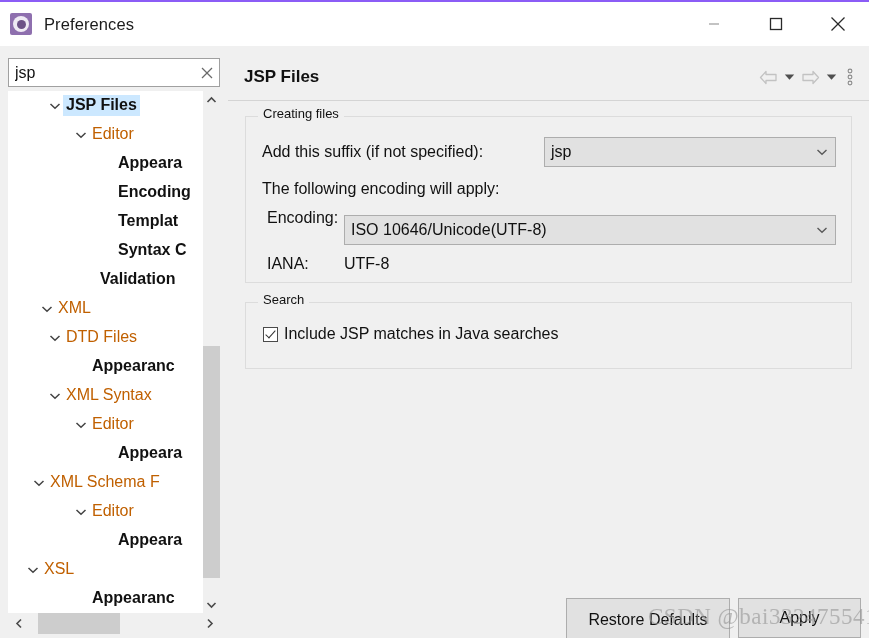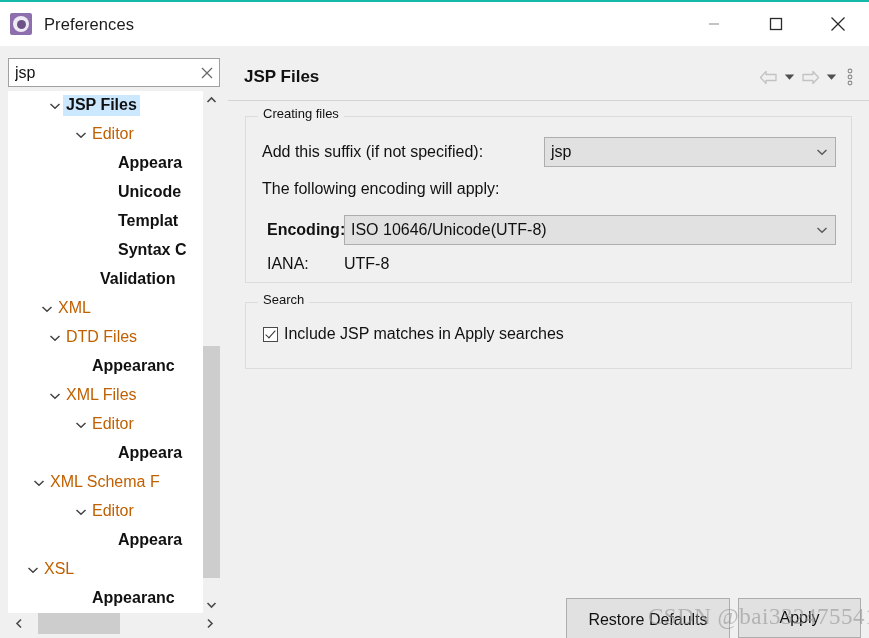--- a/index.html
+++ b/index.html
@@ -14,21 +14,21 @@
     font-family: "Liberation Sans", sans-serif;
     -webkit-font-smoothing: antialiased;
   }
 
   #app {
     position: relative;
     width: 869px;
     height: 638px;
     background: #f0f0f0;
     box-sizing: border-box;
-    border-top: 2px solid #14b8a6;
+    border-top: 2px solid #8b5cf6;
   }
 
   
   .titlebar {
     position: absolute;
     left: 0; top: 0;
     width: 869px;
     height: 44px;
     background: #ffffff;
     display: flex;
@@ -437,21 +437,21 @@
               </svg>
             </span>
             <span class="tree-label">Editor</span>
           </div>
           <div class="tree-item leaf" style="padding-left: 90px;">
             <span class="tree-arrow"></span>
             <span class="tree-label">Appeara</span>
           </div>
           <div class="tree-item leaf" style="padding-left: 90px;">
             <span class="tree-arrow"></span>
-            <span class="tree-label">Unicode</span>
+            <span class="tree-label">Encoding</span>
           </div>
           <div class="tree-item leaf" style="padding-left: 90px;">
             <span class="tree-arrow"></span>
             <span class="tree-label">Templat</span>
           </div>
           <div class="tree-item leaf" style="padding-left: 90px;">
             <span class="tree-arrow"></span>
             <span class="tree-label">Syntax C</span>
           </div>
           <div class="tree-item leaf" style="padding-left: 72px;">
@@ -477,21 +477,21 @@
           <div class="tree-item leaf" style="padding-left: 64px;">
             <span class="tree-arrow"></span>
             <span class="tree-label">Appearanc</span>
           </div>
           <div class="tree-item" style="padding-left: 38px;">
             <span class="tree-arrow">
               <svg width="12" height="8" viewBox="0 0 12 8">
                 <polyline points="1.5,2 6,6.3 10.5,2" fill="none" stroke="#444" stroke-width="1.5"></polyline>
               </svg>
             </span>
-            <span class="tree-label">XML Files</span>
+            <span class="tree-label">XML Syntax</span>
           </div>
           <div class="tree-item" style="padding-left: 64px;">
             <span class="tree-arrow">
               <svg width="12" height="8" viewBox="0 0 12 8">
                 <polyline points="1.5,2 6,6.3 10.5,2" fill="none" stroke="#444" stroke-width="1.5"></polyline>
               </svg>
             </span>
             <span class="tree-label">Editor</span>
           </div>
           <div class="tree-item leaf" style="padding-left: 90px;">
@@ -606,41 +606,41 @@
         <div class="combo-value">jsp</div>
         <div class="combo-arrow">
           <svg width="12" height="8" viewBox="0 0 12 8">
             <polyline points="1.5,2 6,6.3 10.5,2" fill="none" stroke="#5a5a5a" stroke-width="1.4"></polyline>
           </svg>
         </div>
       </div>
 
       <div class="field-label" style="left:16px; top:63px;">The following encoding will apply:</div>
 
-      <div class="field-label" style="left:21px; top:104px;font-weight:bold;">Encoding:</div>
+      <div class="field-label" style="left:21px; top:92px;">Encoding:</div>
 
       <div class="combo" style="left:98px; top:98px; width:492px; height:30px;">
         <div class="combo-value">ISO 10646/Unicode(UTF-8)</div>
         <div class="combo-arrow">
           <svg width="12" height="8" viewBox="0 0 12 8">
             <polyline points="1.5,2 6,6.3 10.5,2" fill="none" stroke="#5a5a5a" stroke-width="1.4"></polyline>
           </svg>
         </div>
       </div>
 
       <div class="field-label" style="left:21px; top:138px;">IANA:</div>
       <div class="field-label" style="left:98px; top:138px;">UTF-8</div>
     </div>
 
     <div class="group" id="group-search">
       <div class="group-title">Search</div>
 
       <div class="checkrow" style="left:17px; top:22px;">
         <div class="checkbox checked"></div>
-        <div class="check-label">Include JSP matches in Apply searches</div>
+        <div class="check-label">Include JSP matches in Java searches</div>
       </div>
     </div>
   </div>
 
   <div class="btn" id="btn-restore">Restore Defaults</div>
   <div class="btn" id="btn-apply">Apply</div>
 
   <div class="watermark">CSDN @bai332475541</div>
 
 </div>

